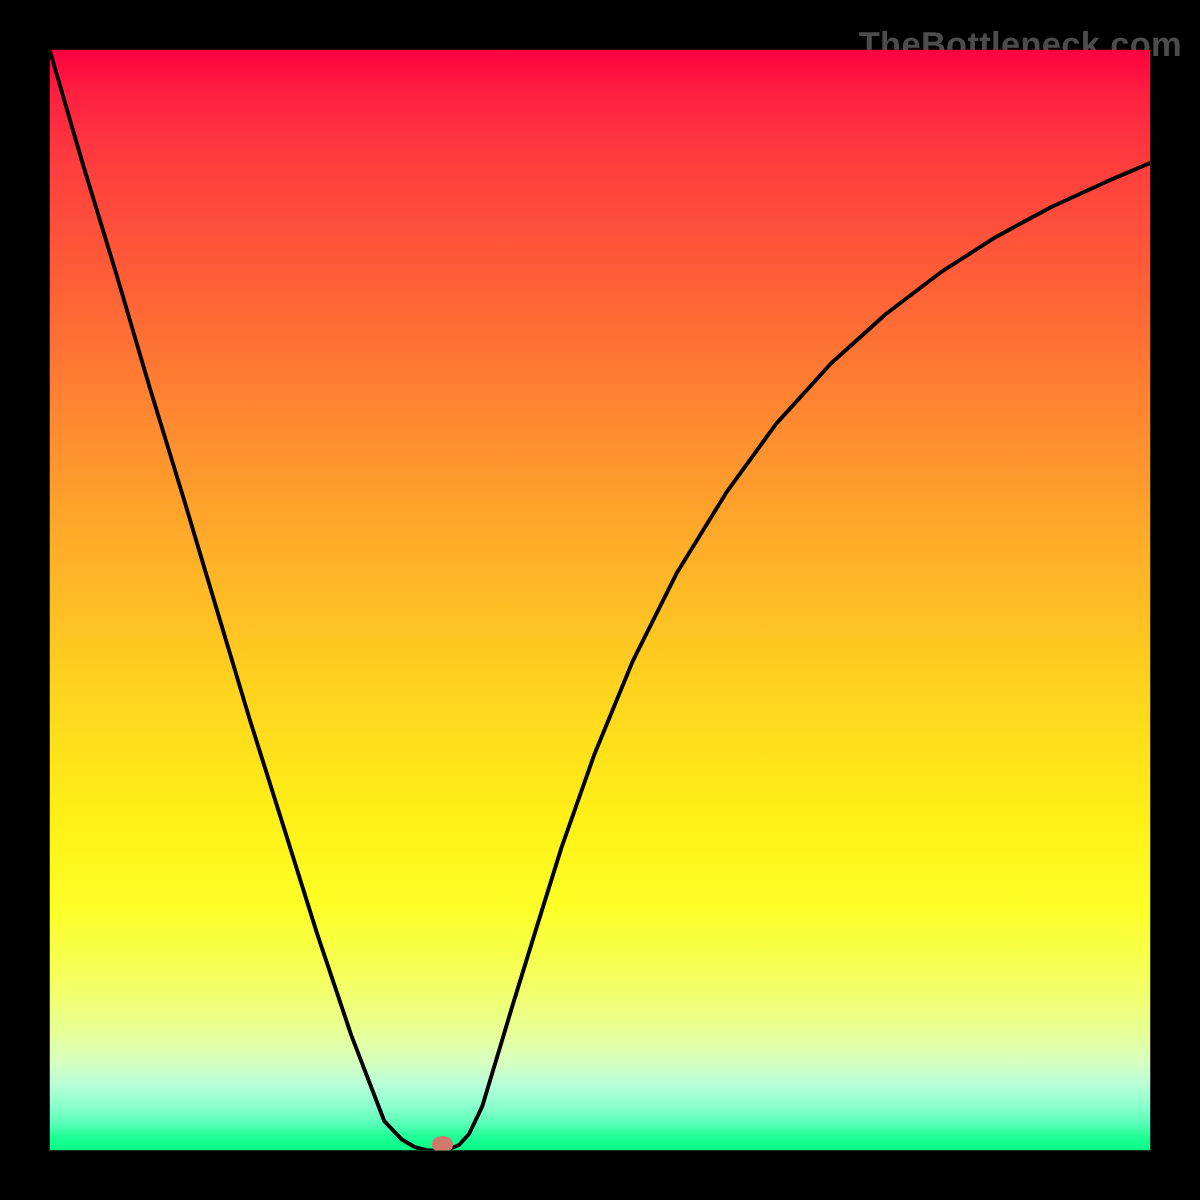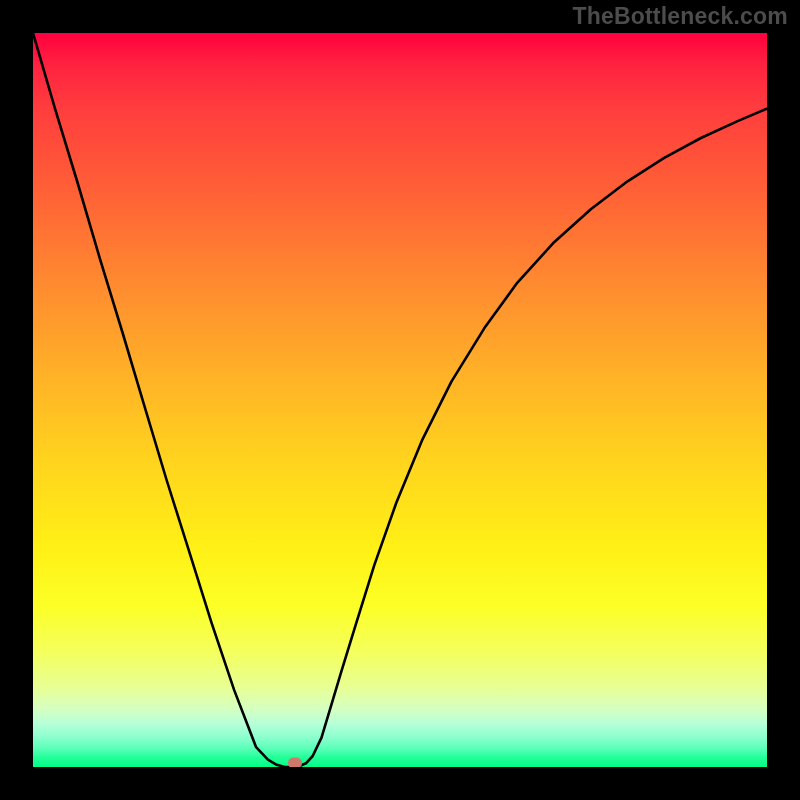--- a/index.html
+++ b/index.html
@@ -51,21 +51,21 @@
   .marker {
     position: absolute;
     width: 14px;
     height: 11px;
     border-radius: 6px / 5px;
     background: #cf796d;
     transform: translate(-50%, -50%);
   }
   .watermark {
     position: absolute;
-    top: 3px;
+    top: 16px;
     right: 12px;
     font-size: 23px;
     font-weight: 600;
     color: #4c4c4c;
     letter-spacing: 0.2px;
     margin-left: 34px;
   }
 </style>
 </head>
 <body>

